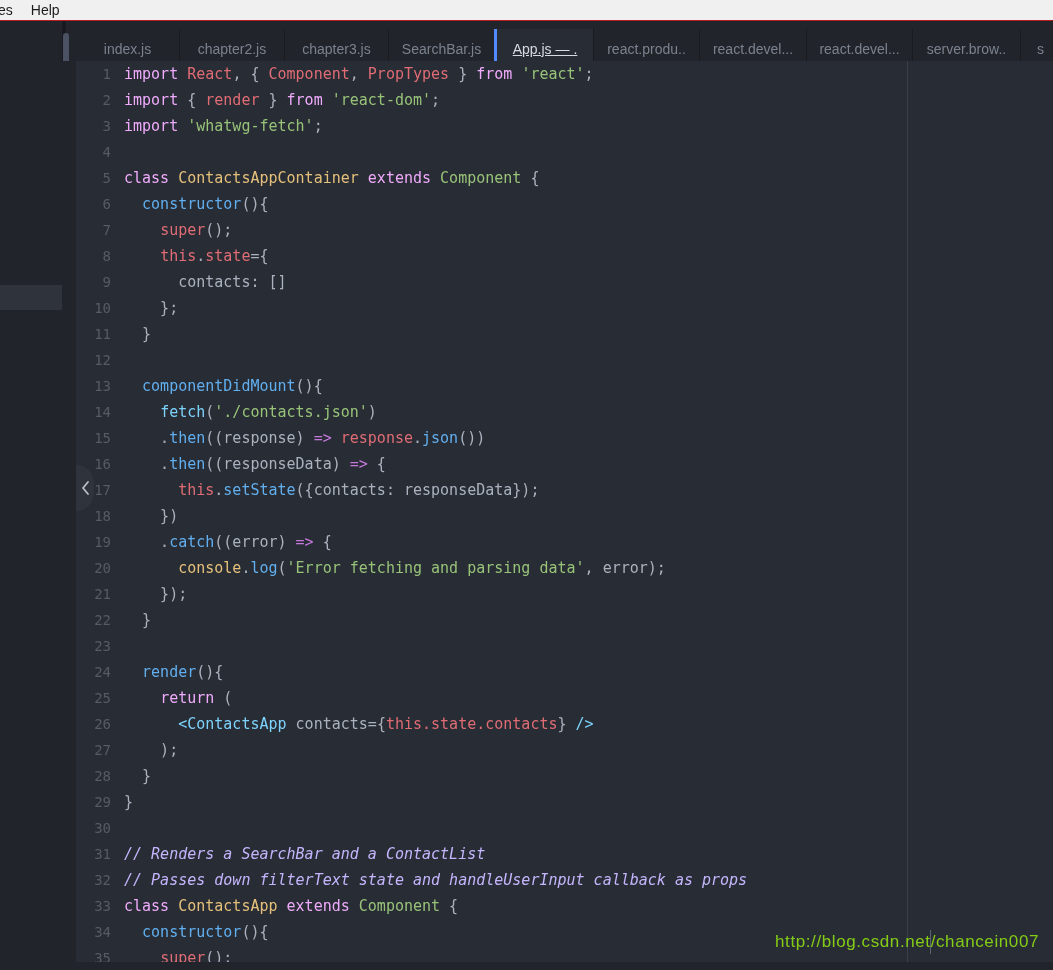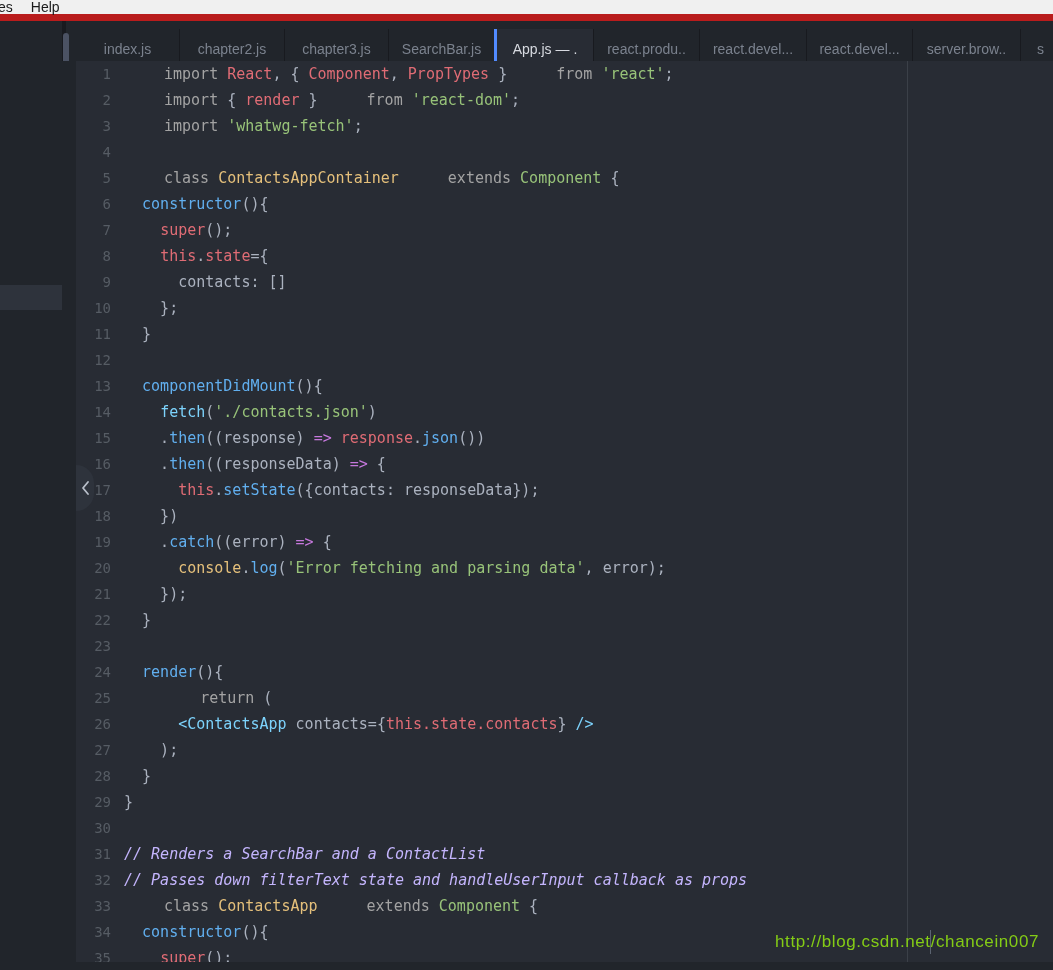--- a/index.html
+++ b/index.html
@@ -16,21 +16,21 @@
     position: relative;
     width: 1053px; height: 970px;
     overflow: hidden;
   }
 
   
   .menubar {
     position: absolute; left: 0; top: 0;
     width: 1053px; height: 21px;
     background: #f0f0f0;
-    border-bottom: 7px solid #b91c1c;
+    border-bottom: 1px solid #b91c1c;
     box-sizing: border-box;
     display: flex; align-items: center;
   }
   .menu-item {
     font-size: 14px;
     color: #1b1b1b;
     padding: 0 9px;
     line-height: 20px;
     white-space: nowrap;
   }
@@ -126,21 +126,21 @@
     font-size: 14px;
     box-sizing: border-box;
     user-select: none;
   }
   .code-text {
     flex: 1 1 auto;
     color: #abb2bf;
   }
 
   
-  .t-kw      { color: #a3a3a3; margin-left: 40px; }   
+  .t-kw      { color: #f0abfc; }   
   .t-def     { color: #e06c75; }   
   .t-str     { color: #98c379; }   
   .t-fn      { color: #61afef; }   
   .t-cls     { color: #e5c07b; }   
   .t-type    { color: #7dd3fc; }   
   .t-plain   { color: #abb2bf; }
   .t-comment { color: #c4b5fd; font-style: italic; }
   .t-arrow   { color: #c678dd; }
   .t-green   { color: #98c379; }
 
@@ -207,21 +207,21 @@
       </div>
       <div class="tab" style="width: 105px;">
         <span>chapter2.js</span>
       </div>
       <div class="tab" style="width: 104px;">
         <span>chapter3.js</span>
       </div>
       <div class="tab" style="width: 106px;">
         <span>SearchBar.js</span>
       </div>
-      <div class="tab active" style="width: 100px;">
+      <div class="tab active" style="width: 100px; text-decoration: underline;">
         <span>App.js — .</span>
       </div>
       <div class="tab" style="width: 106px;">
         <span>react.produ..</span>
       </div>
       <div class="tab" style="width: 107px;">
         <span>react.devel...</span>
       </div>
       <div class="tab" style="width: 106px;">
         <span>react.devel...</span>

